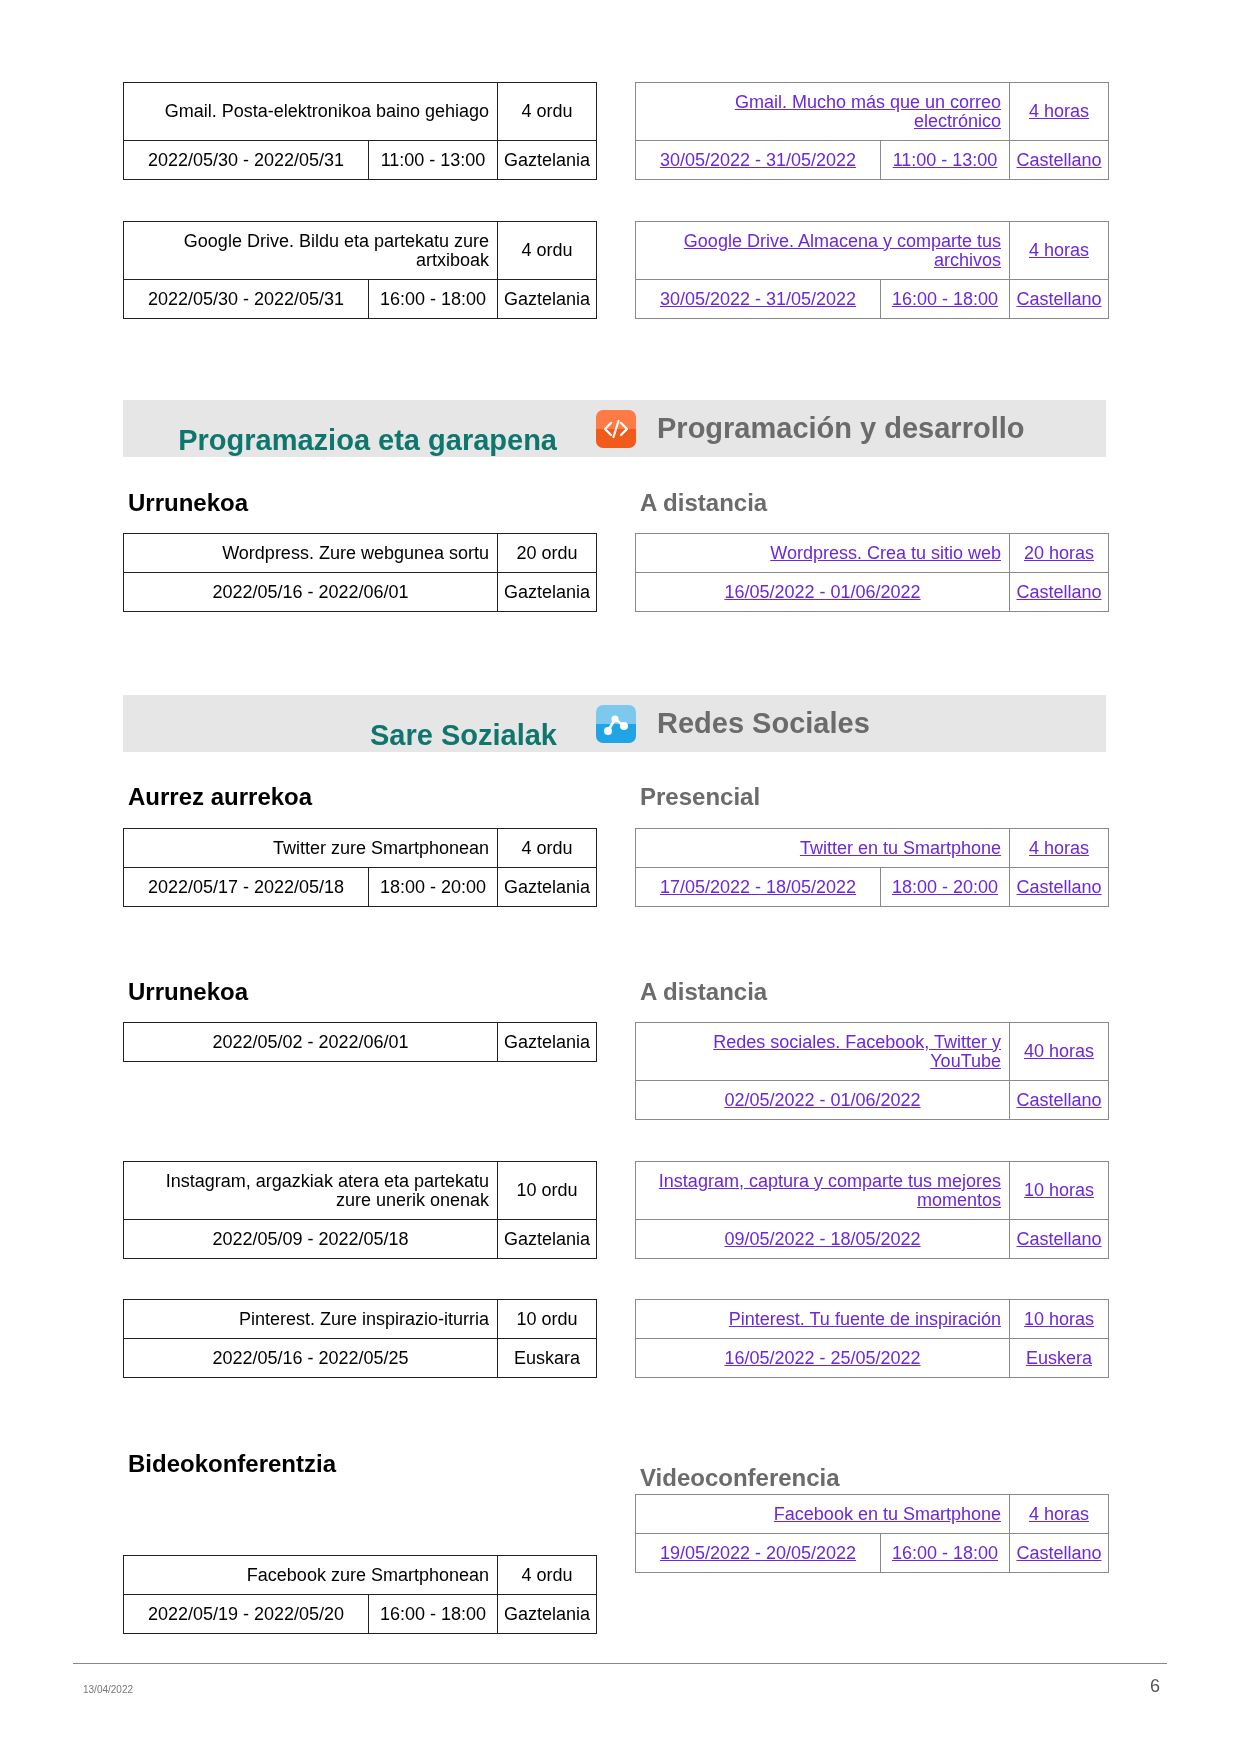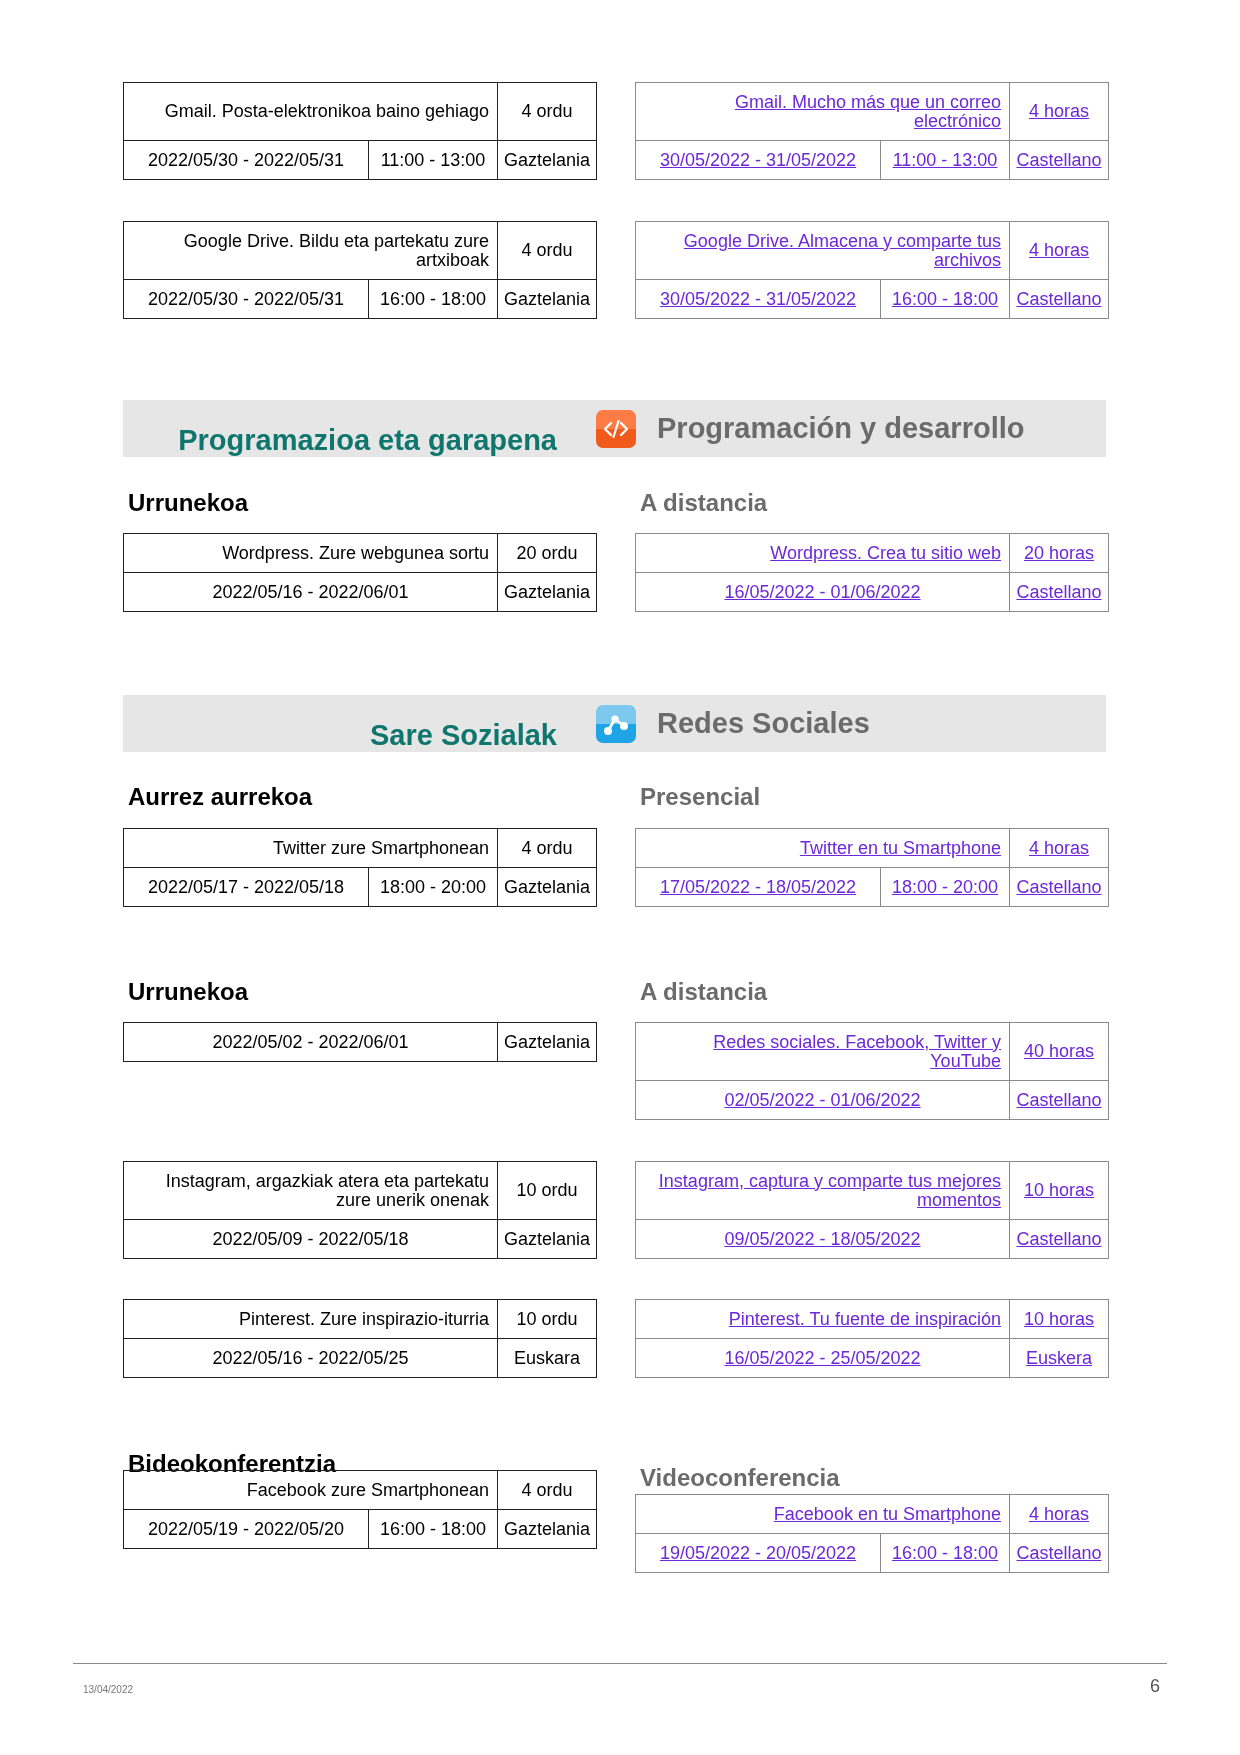--- a/index.html
+++ b/index.html
@@ -305,21 +305,21 @@
   <tr class="r2">
     <td class="center">16/05/2022 - 25/05/2022</td>
     <td class="center">Euskera</td>
   </tr>
 </tbody>
   </table>
 
 <div class="sub eu" style="top:1450px;">Bideokonferentzia</div>
 <div class="sub es" style="top:1464px;text-align:center;">Videoconferencia</div>
 
-<table class="course eu" style="left:123px; top:1470px; width:473px;padding-left:24px;">
+<table class="course eu" style="left:123px; top:1555px; width:473px;padding-left:24px;">
   <colgroup>
       <col style="width:245px">
       <col style="width:129px">
       <col style="width:99px">
     </colgroup>
   <tbody>
       <tr class="r1 short">
     <td class="title" colspan="2">Facebook zure Smartphonean</td>
     <td class="center">4 ordu</td>
   </tr>

